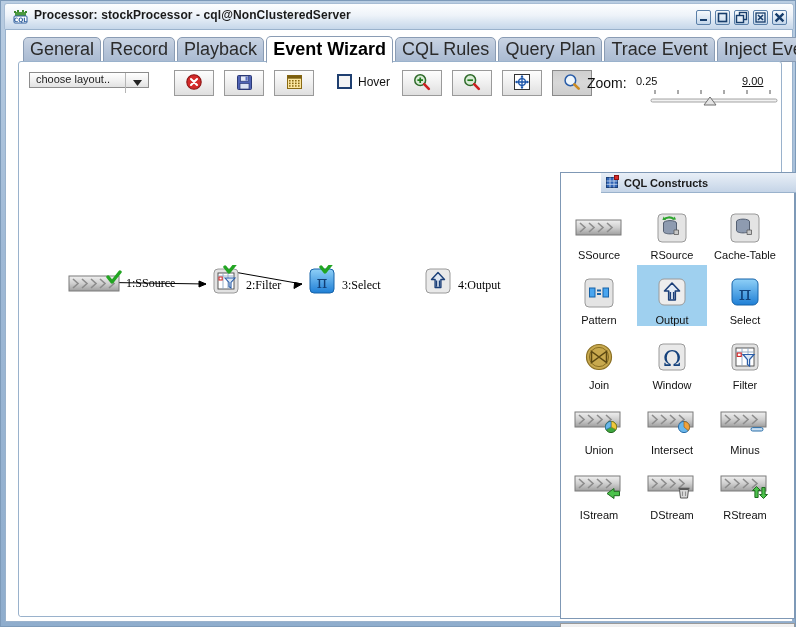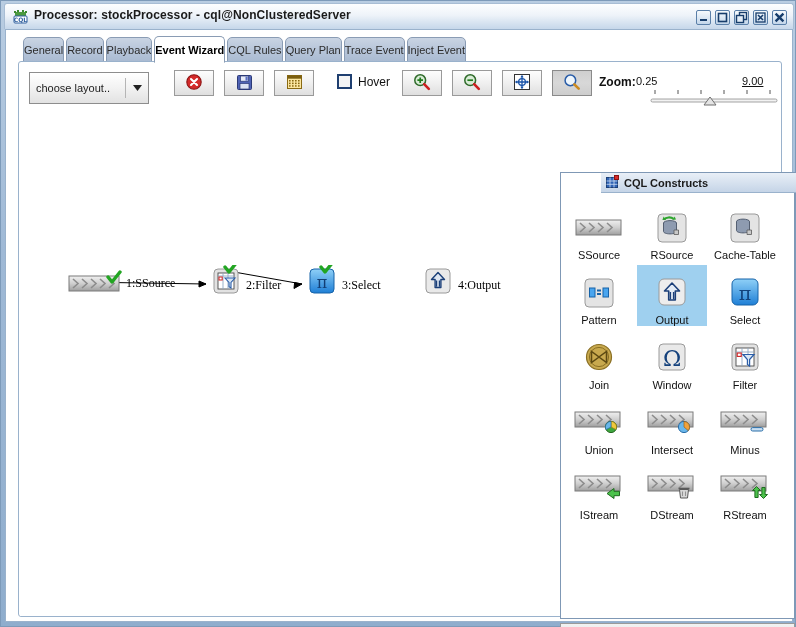--- a/index.html
+++ b/index.html
@@ -51,23 +51,23 @@
   #tabstrip{
     position:absolute;left:0;top:0;width:100%;height:32px;
     background:#ffffff;
   }
   #tabs{
     position:absolute;left:17px;top:6px;height:26px;
     display:flex;align-items:flex-end;
   }
   .tab{
     height:25px;box-sizing:border-box;
-    padding:0 0;
+    padding:0 6px;
     display:flex;align-items:center;
-    font-size:11px;color:#2b2b2b;
+    font-size:18px;color:#2b2b2b;
     background:linear-gradient(to bottom,#c9d4e3 0%,#b8c6da 50%,#aabbd2 100%);
     border:1px solid #8a9cb4;
     border-top-left-radius:5px;border-top-right-radius:5px;
     margin-right:2px;cursor:pointer;white-space:nowrap;
   }
   .tab.active{
     background:#ffffff;
     border-color:#8a9cb4;border-bottom:1px solid #ffffff;
     font-weight:bold;color:#000;
     height:27px;margin-bottom:-1px;
@@ -77,25 +77,25 @@
     position:absolute;left:12px;top:31px;width:764px;height:556px;
     box-sizing:border-box;
     border:1px solid #9ab2cc;border-radius:3px;
     background:#ffffff;
   }
   
   #toolbar{
     position:absolute;left:0;top:0;width:100%;height:44px;
   }
   #layout-combo{
-    position:absolute;left:10px;top:10px;width:120px;height:32px;
+    position:absolute;left:10px;top:10px;width:120px;height:16px;
     box-sizing:border-box;
     border:1px solid #8d8d8d;
     background:linear-gradient(to bottom,#ffffff 0%,#f2f2f2 50%,#e2e2e2 100%);
-    display:flex;align-items:center;cursor:pointer;
+    display:flex;cursor:pointer;
   }
   #layout-combo-label{
     flex:1;padding-left:6px;font-size:11px;color:#1c1c1c;white-space:nowrap;
   }
   #layout-combo-arrow{
     width:22px;height:20px;border-left:1px solid #b5b5b5;
     display:flex;align-items:center;justify-content:center;
   }
   .tbtn{
     position:absolute;top:8px;width:40px;height:26px;
@@ -110,21 +110,21 @@
   }
   #hover-box{
     position:absolute;left:318px;top:12px;width:15px;height:15px;
     box-sizing:border-box;
     border:2px solid #1f3f70;background:#f4f4f4;cursor:pointer;
   }
   #hover-label{
     position:absolute;left:339px;top:13px;font-size:12px;color:#111;
   }
   #zoom-label{
-    position:absolute;left:580px;top:13px;font-size:12px;color:#111;font-weight:bold;
+    position:absolute;left:568px;top:13px;font-size:14px;color:#111;
   }
   #zoom-min{position:absolute;left:617px;top:13px;font-size:11px;color:#111;}
   #zoom-max{position:absolute;left:723px;top:13px;font-size:11px;color:#111;text-decoration:underline;}
   #zoom-slider{
     position:absolute;left:630px;top:28px;width:130px;height:18px;
   }
   
   #canvas{
     position:absolute;left:1px;top:44px;width:538px;height:510px;
     background:#ffffff;overflow:hidden;

